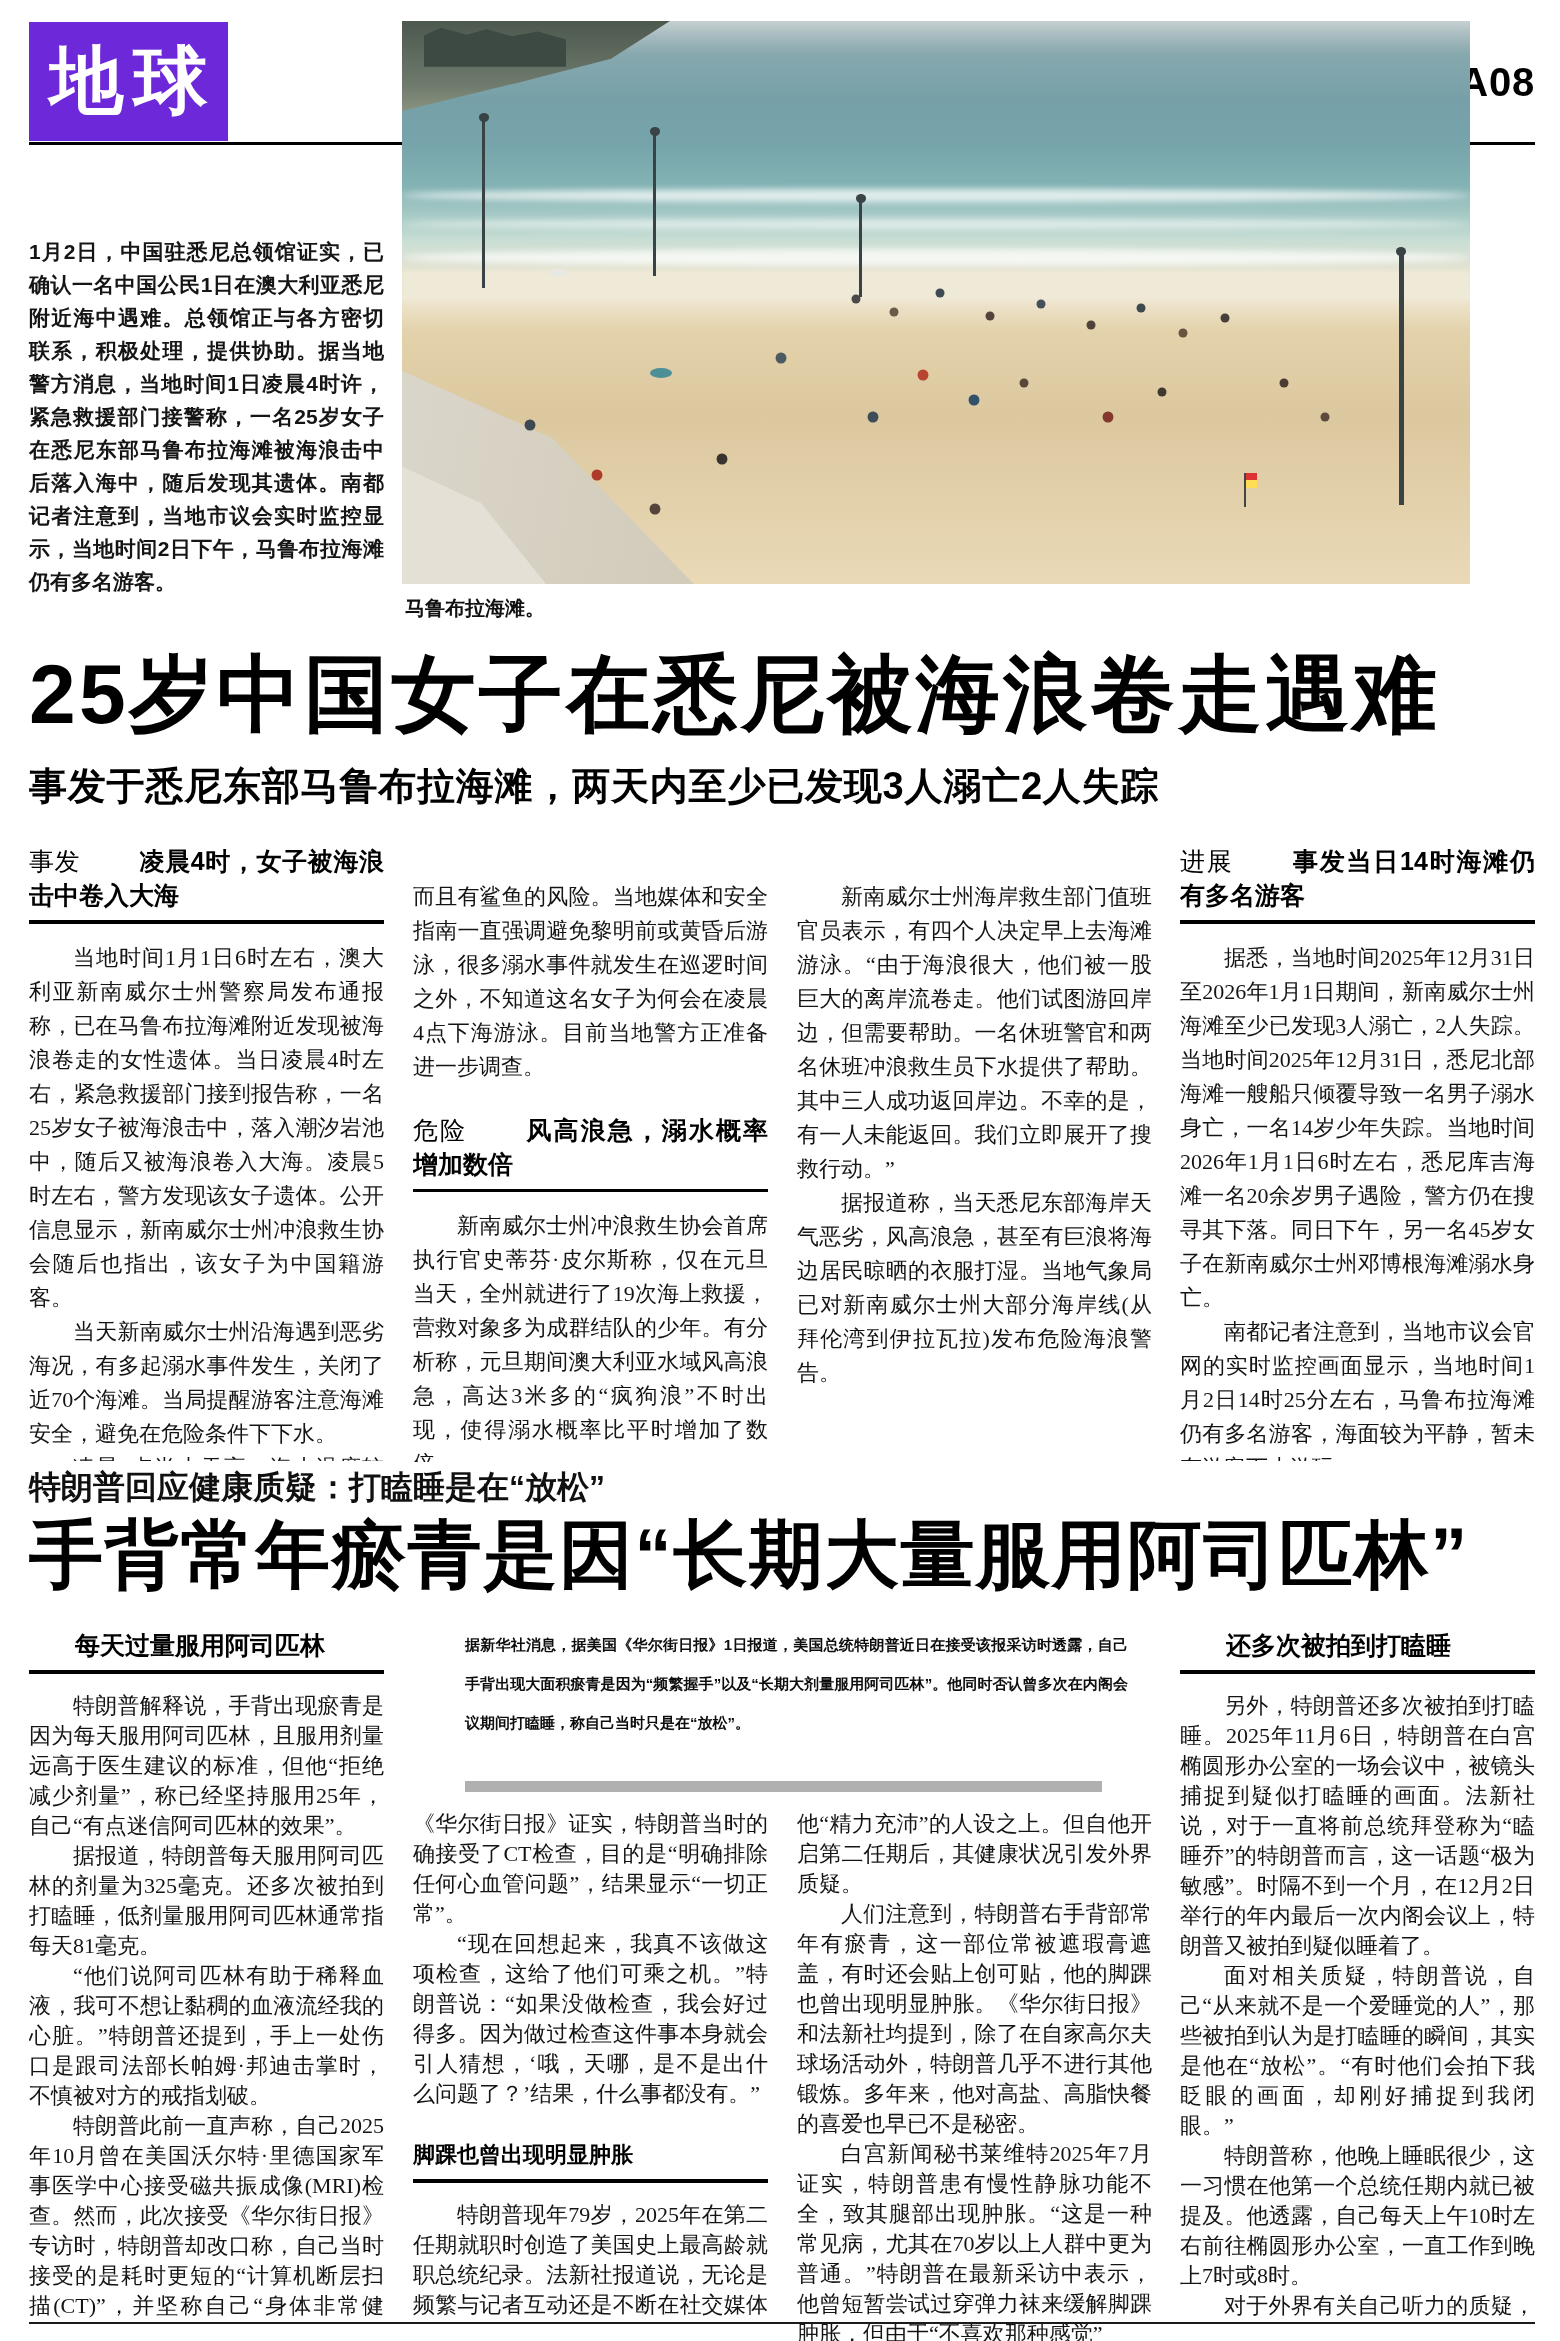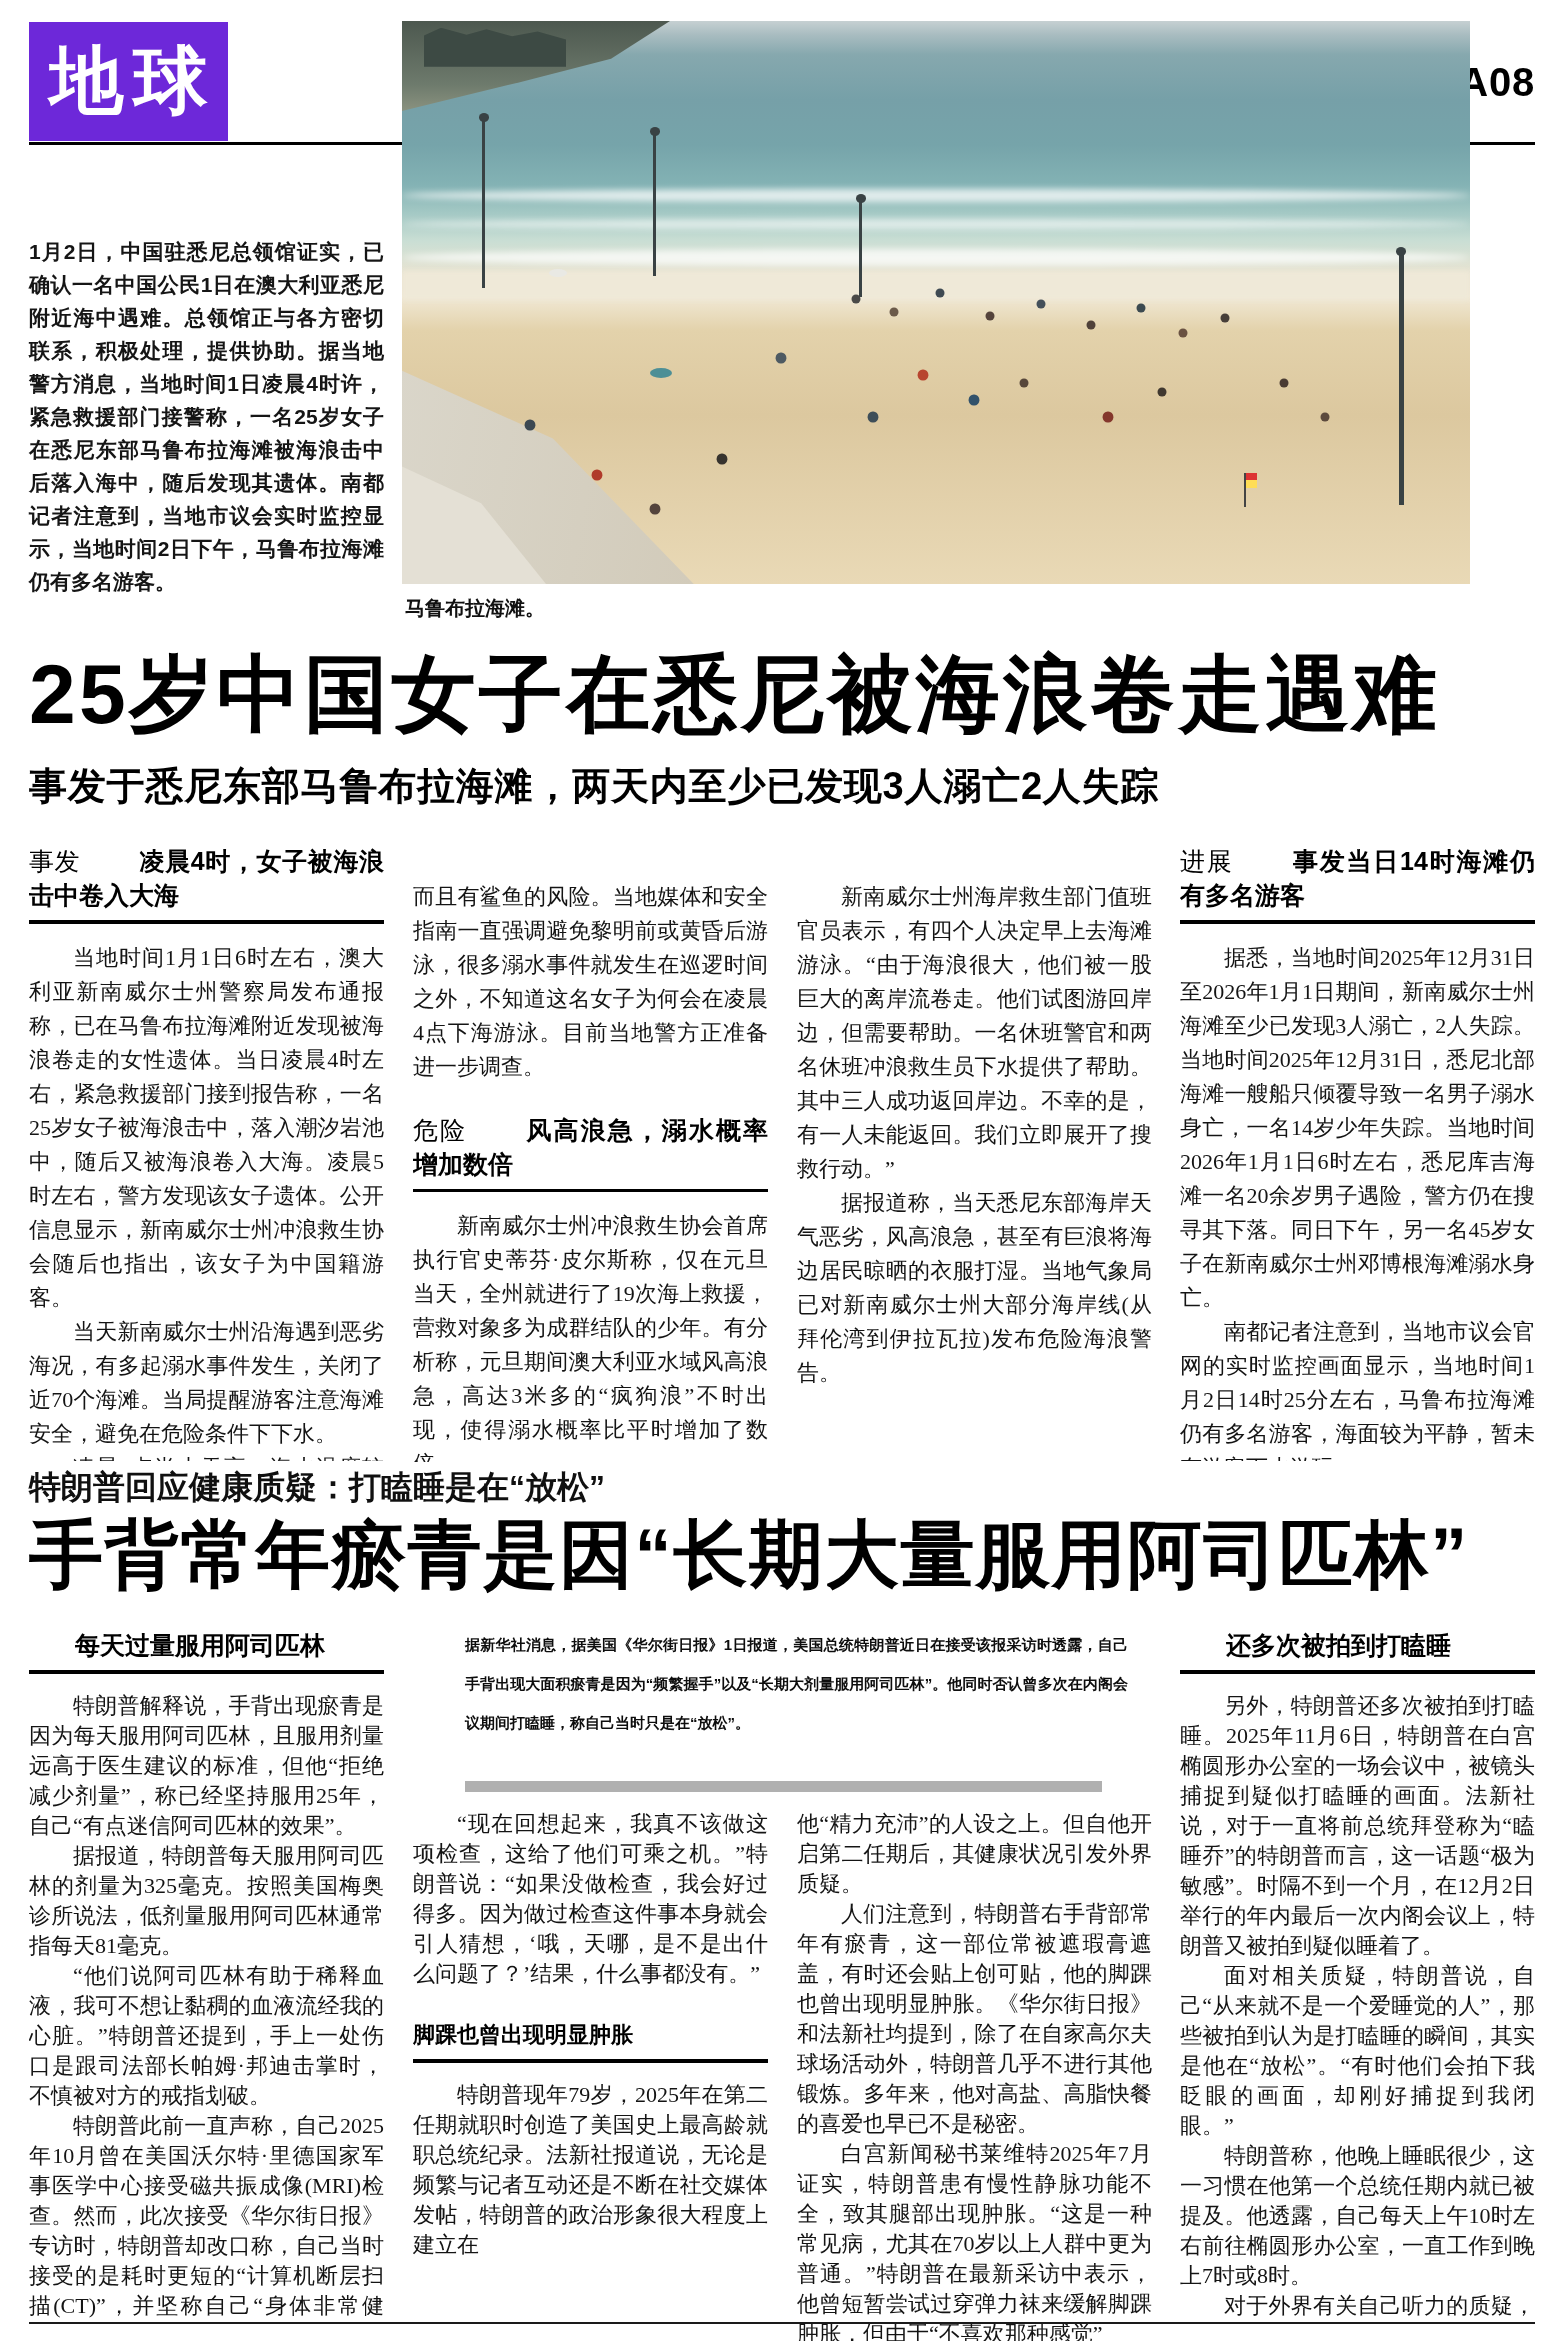--- a/index.html
+++ b/index.html
@@ -180,27 +180,28 @@
 
 <div class="abs" id="a2-intro">据新华社消息，据美国《华尔街日报》1日报道，美国总统特朗普近日在接受该报采访时透露，自己手背出现大面积瘀青是因为“频繁握手”以及“长期大剂量服用阿司匹林”。他同时否认曾多次在内阁会议期间打瞌睡，称自己当时只是在“放松”。</div>
 <div class="abs" id="a2-divider"></div>
 
 <div class="col a2" id="a2c1">
   <div class="sec-head">
     <span class="title">每天过量服用阿司匹林</span>
   </div>
   <div class="sec-rule"></div>
   <p>特朗普解释说，手背出现瘀青是因为每天服用阿司匹林，且服用剂量远高于医生建议的标准，但他“拒绝减少剂量”，称已经坚持服用25年，自己“有点迷信阿司匹林的效果”。</p>
-  <p>据报道，特朗普每天服用阿司匹林的剂量为325毫克。按照美国梅奥诊所说法，低剂量服用阿司匹林通常指每天81毫克。</p>
+  <p>据报道，特朗普每天服用阿司匹林的剂量为325毫克。还多次被拍到打瞌睡，低剂量服用阿司匹林通常指每天81毫克。</p>
   <p>“他们说阿司匹林有助于稀释血液，我可不想让黏稠的血液流经我的心脏。”特朗普还提到，手上一处伤口是跟司法部长帕姆·邦迪击掌时，不慎被对方的戒指划破。</p>
   <p>特朗普此前一直声称，自己2025年10月曾在美国沃尔特·里德国家军事医学中心接受磁共振成像(MRI)检查。然而，此次接受《华尔街日报》专访时，特朗普却改口称，自己当时接受的是耗时更短的“计算机断层扫描(CT)”，并坚称自己“身体非常健康”。</p>
 
 </div>
 
 <div class="col a2" id="a2c2">
+  <p class="cont">《华尔街日报》证实，特朗普当时的确接受了CT检查，目的是“明确排除任何心血管问题”，结果显示“一切正常”。</p>
   <p>“现在回想起来，我真不该做这项检查，这给了他们可乘之机。”特朗普说：“如果没做检查，我会好过得多。因为做过检查这件事本身就会引人猜想，‘哦，天哪，是不是出什么问题了？’结果，什么事都没有。”</p>
   <div class="sub2">脚踝也曾出现明显肿胀</div>
   <div class="sec-rule"></div>
   <p>特朗普现年79岁，2025年在第二任期就职时创造了美国史上最高龄就职总统纪录。法新社报道说，无论是频繁与记者互动还是不断在社交媒体发帖，特朗普的政治形象很大程度上建立在</p>
 </div>
 
 <div class="col a2" id="a2c3">
   <p class="cont">他“精力充沛”的人设之上。但自他开启第二任期后，其健康状况引发外界质疑。</p>
   <p>人们注意到，特朗普右手背部常年有瘀青，这一部位常被遮瑕膏遮盖，有时还会贴上创可贴，他的脚踝也曾出现明显肿胀。《华尔街日报》和法新社均提到，除了在自家高尔夫球场活动外，特朗普几乎不进行其他锻炼。多年来，他对高盐、高脂快餐的喜爱也早已不是秘密。</p>
   <p>白宫新闻秘书莱维特2025年7月证实，特朗普患有慢性静脉功能不全，致其腿部出现肿胀。“这是一种常见病，尤其在70岁以上人群中更为普通。”特朗普在最新采访中表示，他曾短暂尝试过穿弹力袜来缓解脚踝肿胀，但由于“不喜欢那种感觉”</p>

